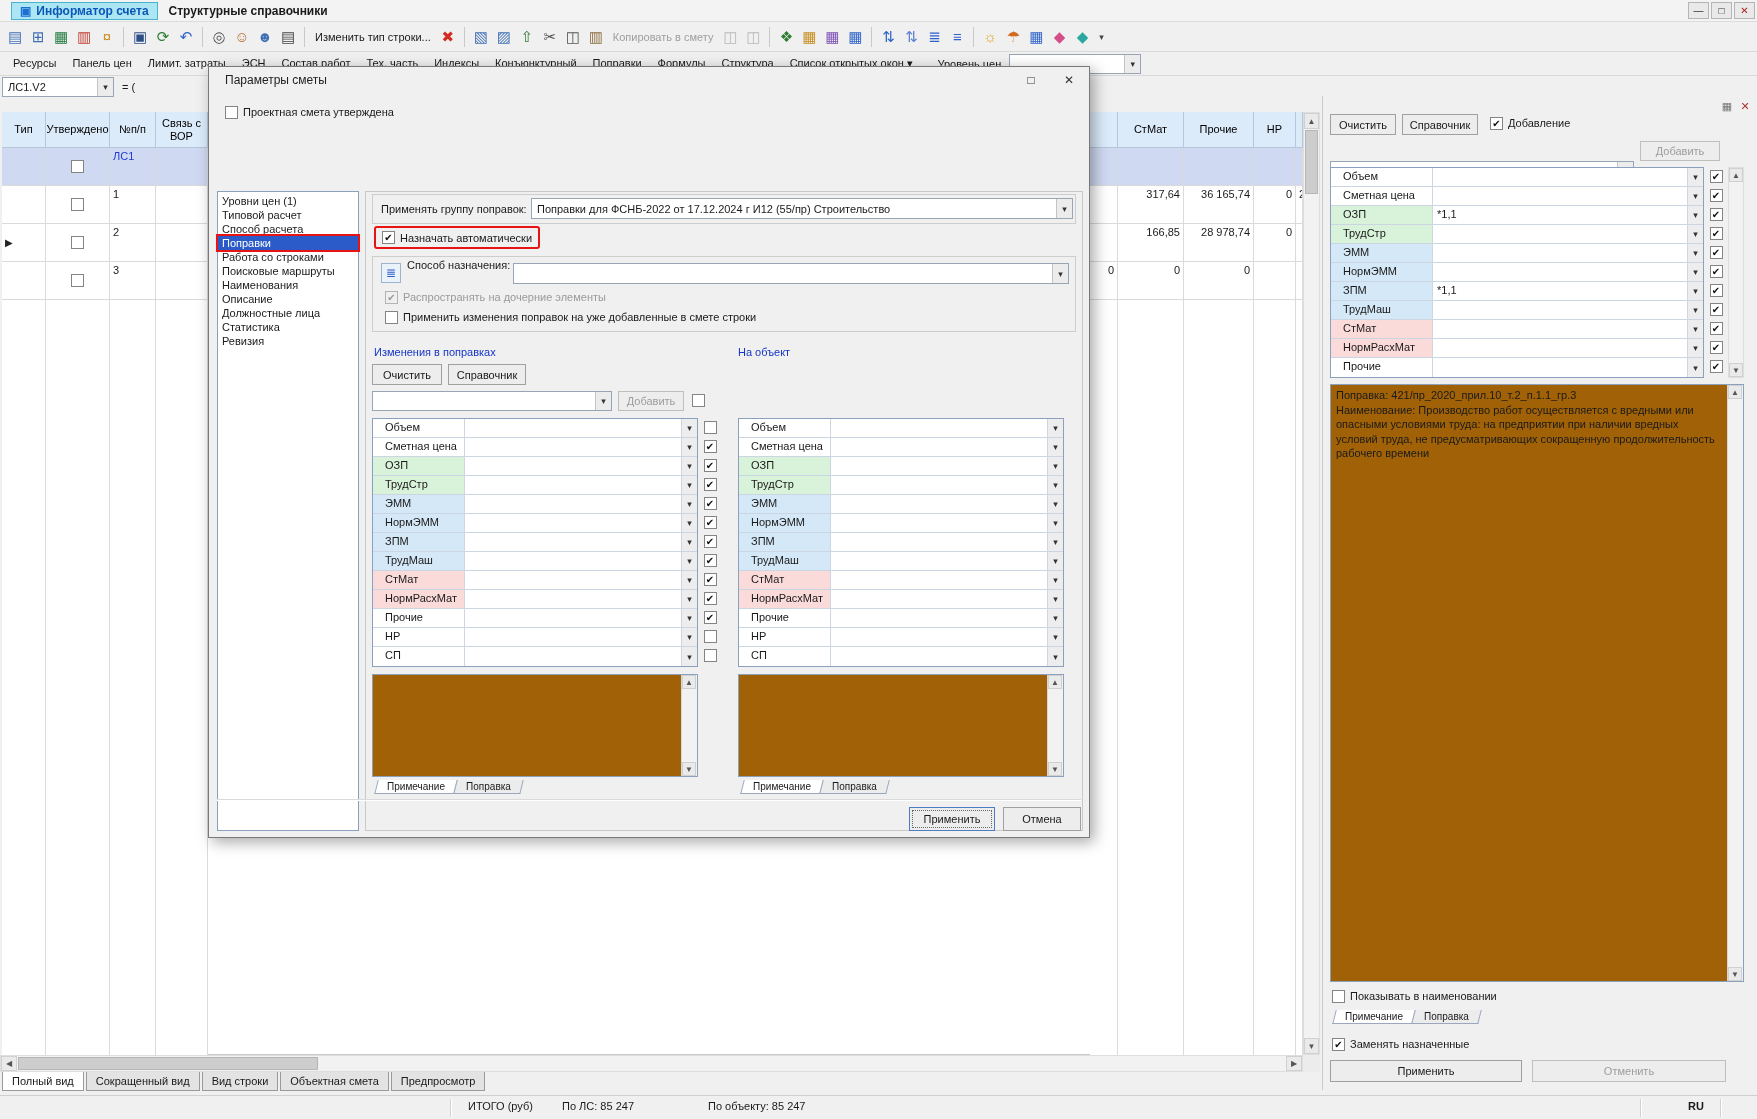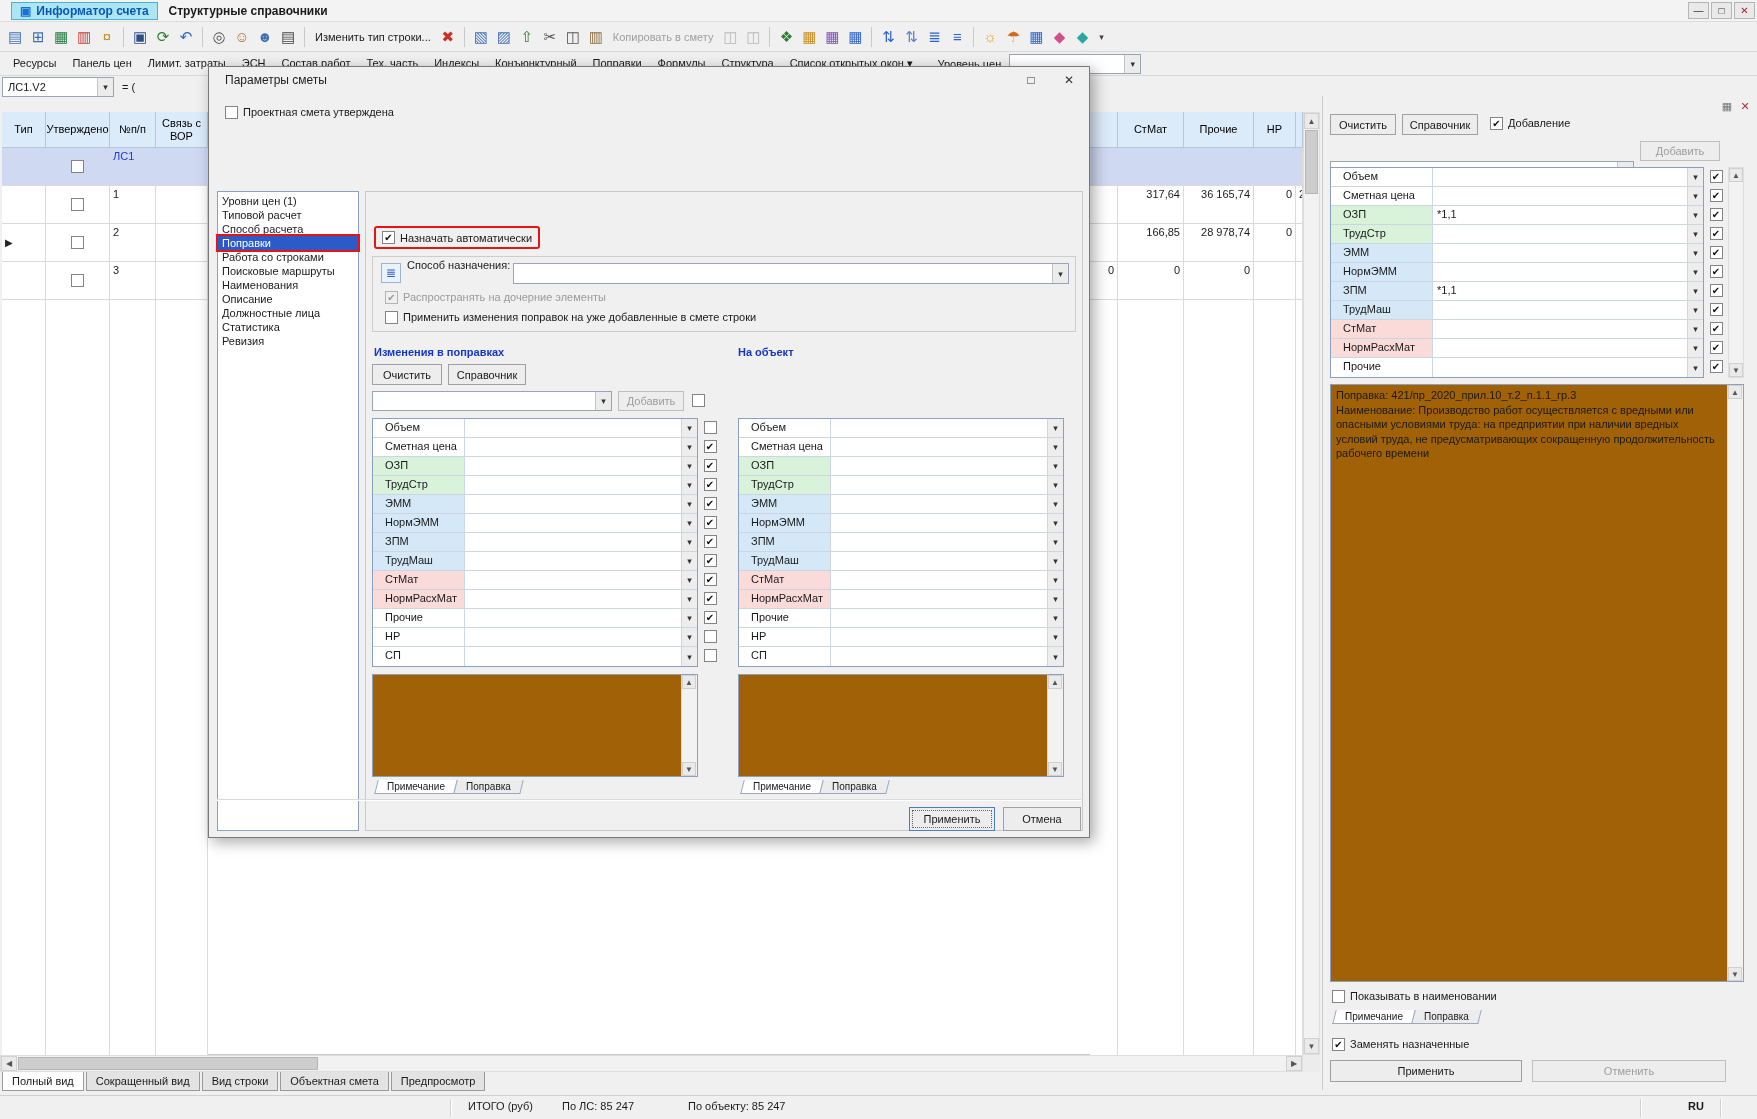--- a/index.html
+++ b/index.html
@@ -92,21 +92,21 @@
 .mtab>span{display:inline-block;transform:skewX(14deg)}
 
 .dialog{position:absolute;left:208px;top:66px;width:882px;height:772px;background:#f0f0f0;border:1px solid #787878;box-shadow:4px 4px 14px rgba(0,0,0,.35);z-index:40}
 .dlg-title{position:absolute;left:16px;top:6px;font-size:12px;color:#222;white-space:nowrap}
 .dlgbtn{position:absolute;top:1px;width:36px;height:24px;display:flex;align-items:center;justify-content:center;font-size:12px;color:#333}
 .gb{position:absolute;border:1px solid #cdcdcd}
 .navlist{position:absolute;background:#fff;border:1px solid #8aa0bd;padding-top:2px}
 .nav-item{padding:1px 4px;white-space:nowrap}
 .nav-item.sel{background:#2a5bc8;color:#fff;outline:2px solid #e81313;outline-offset:0}
 .pane{position:absolute;border:1px solid #c9c9c9}
-.sect{position:absolute;color:#1535c8;font-weight:bold;white-space:nowrap}
+.sect{position:absolute;color:#1535c8;font-weight:normal;white-space:nowrap}
 .redbox{position:absolute;display:inline-flex;align-items:center;gap:5px;border:2px solid #e81313;border-radius:3px;padding:3px 6px}
 .iconbtn{position:absolute;width:20px;height:20px;border:1px solid #9db4cf;background:#eaf2fb;display:flex;align-items:center;justify-content:center;color:#2a5bc8;font-size:12px}
 .dlgsep{position:absolute;left:8px;right:8px;top:732px;border-top:1px solid #dadada;box-shadow:0 1px 0 #fff}
 </style>
 </head>
 <body>
 
 <div class="menubar">
   <span class="menu-hl">
     <span style="color:#1a6fd4">▣</span>
@@ -279,21 +279,21 @@
     <span class="vtab">Сокращенный вид</span>
     <span class="vtab">Вид строки</span>
     <span class="vtab">Объектная смета</span>
     <span class="vtab">Предпросмотр</span>
   </div>
 
 <div class="statusbar">
   <span class="ssep" style="left:450px"></span>
   <span class="sseg" style="left:468px">ИТОГО (руб)</span>
   <span class="sseg" style="left:562px">По ЛС: 85 247</span>
-  <span class="sseg" style="left:688px">По объекту: 85 247</span>
+  <span class="sseg" style="left:708px">По объекту: 85 247</span>
   <span class="ssep" style="left:1640px"></span>
 
   <span class="sseg" style="left:1688px;font-weight:bold">RU</span>
   <span class="ssep" style="left:1720px"></span>
 
 </div>
 
 <div class="panel"></div>
 <span class="smallicon" style="left:1720px;top:99px">▦</span>
 <span class="smallicon" style="left:1738px;top:99px;color:#a33">✕</span>
@@ -449,20 +449,27 @@
       <div class="nav-item">Поисковые маршруты</div>
       <div class="nav-item">Наименования</div>
       <div class="nav-item">Описание</div>
       <div class="nav-item">Должностные лица</div>
       <div class="nav-item">Статистика</div>
       <div class="nav-item">Ревизия</div>
     </div>
 
   <div class="pane" style="left:156px;top:124px;width:718px;height:640px">
 
+    <div class="gb" style="left:6px;top:2px;width:704px;height:30px">
+      <span class="lbl" style="left:8px;top:8px">Применять группу поправок:</span>
+      <div class="combo abs" style="left:158px;top:3px;width:542px;height:21px">
+        <span>Поправки для ФСНБ-2022 от 17.12.2024 г И12 (55/пр) Строительство</span>
+        <span class="arr"></span>
+      </div>
+    </div>
 
     <span class="redbox" style="left:8px;top:34px">
       <span class="cb on"></span>
       <span>Назначать автоматически</span>
     </span>
 
     <div class="gb" style="left:6px;top:64px;width:704px;height:76px">
       <span class="iconbtn" style="left:8px;top:6px">≣</span>
       <div class="combo abs" style="left:140px;top:6px;width:556px;height:21px">
           <span class="arr"></span>

